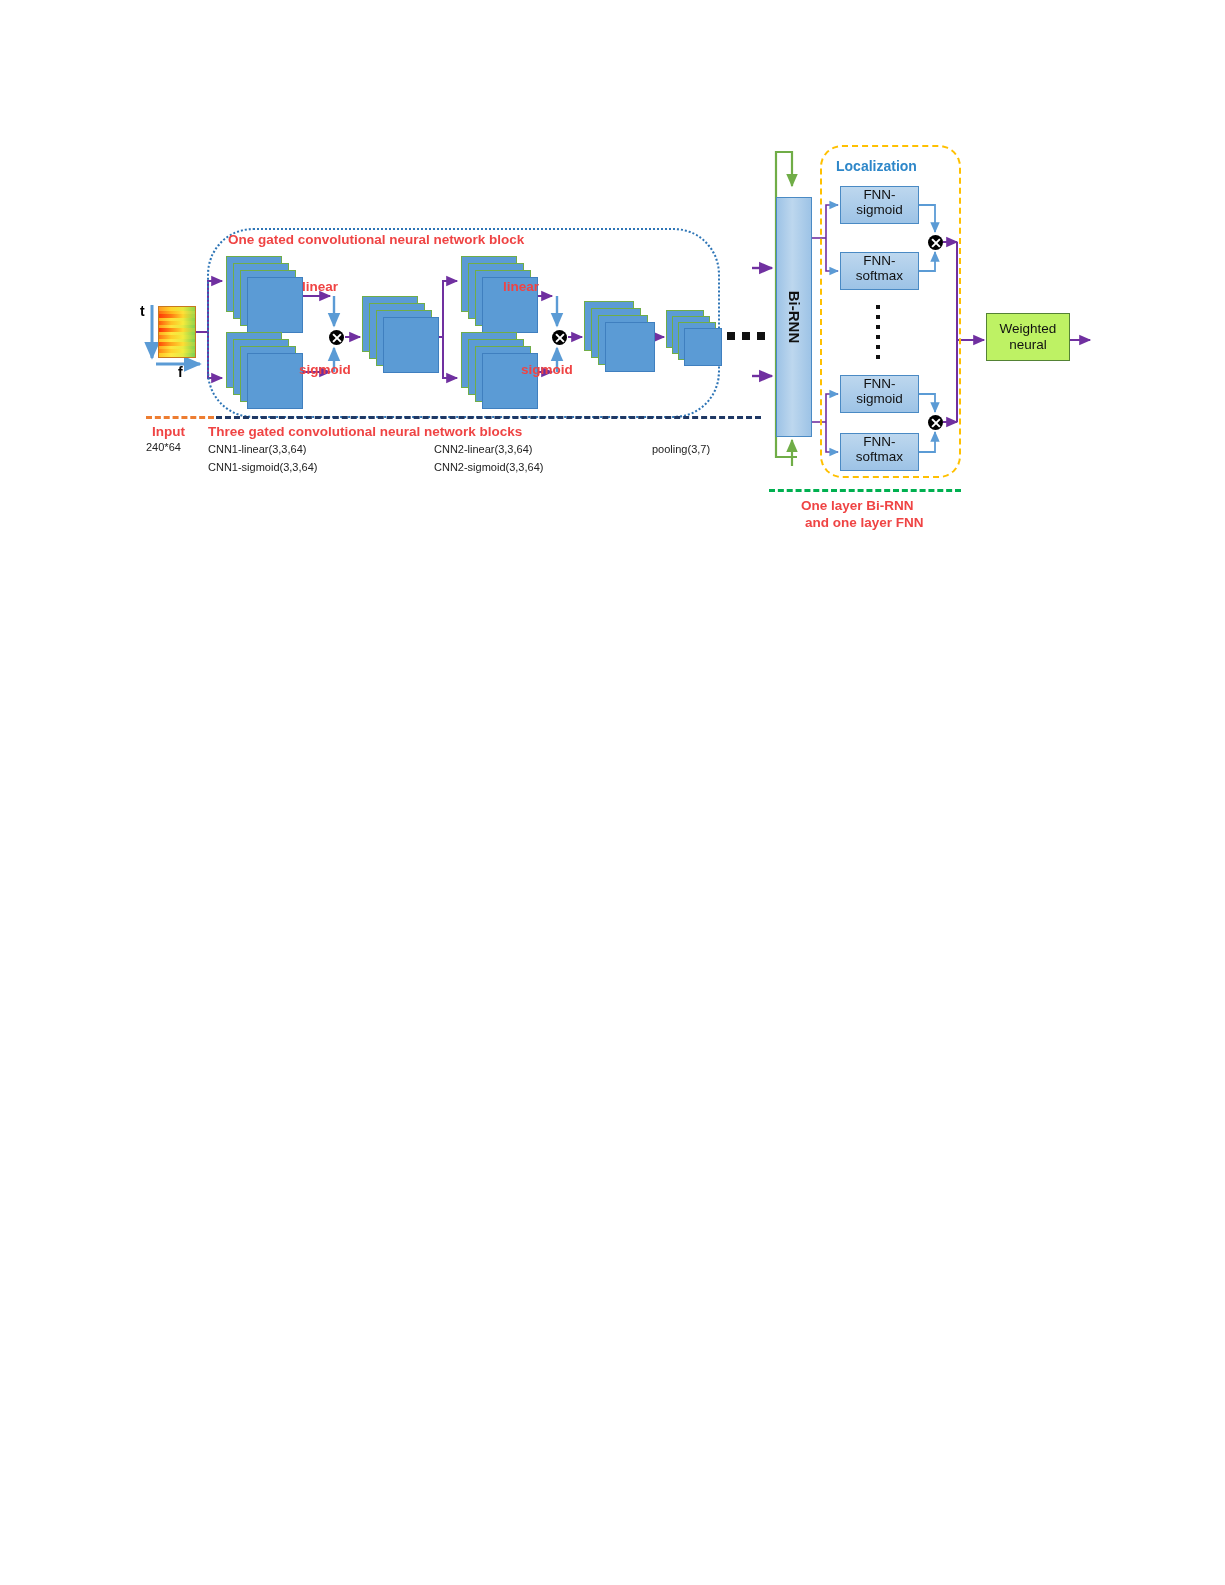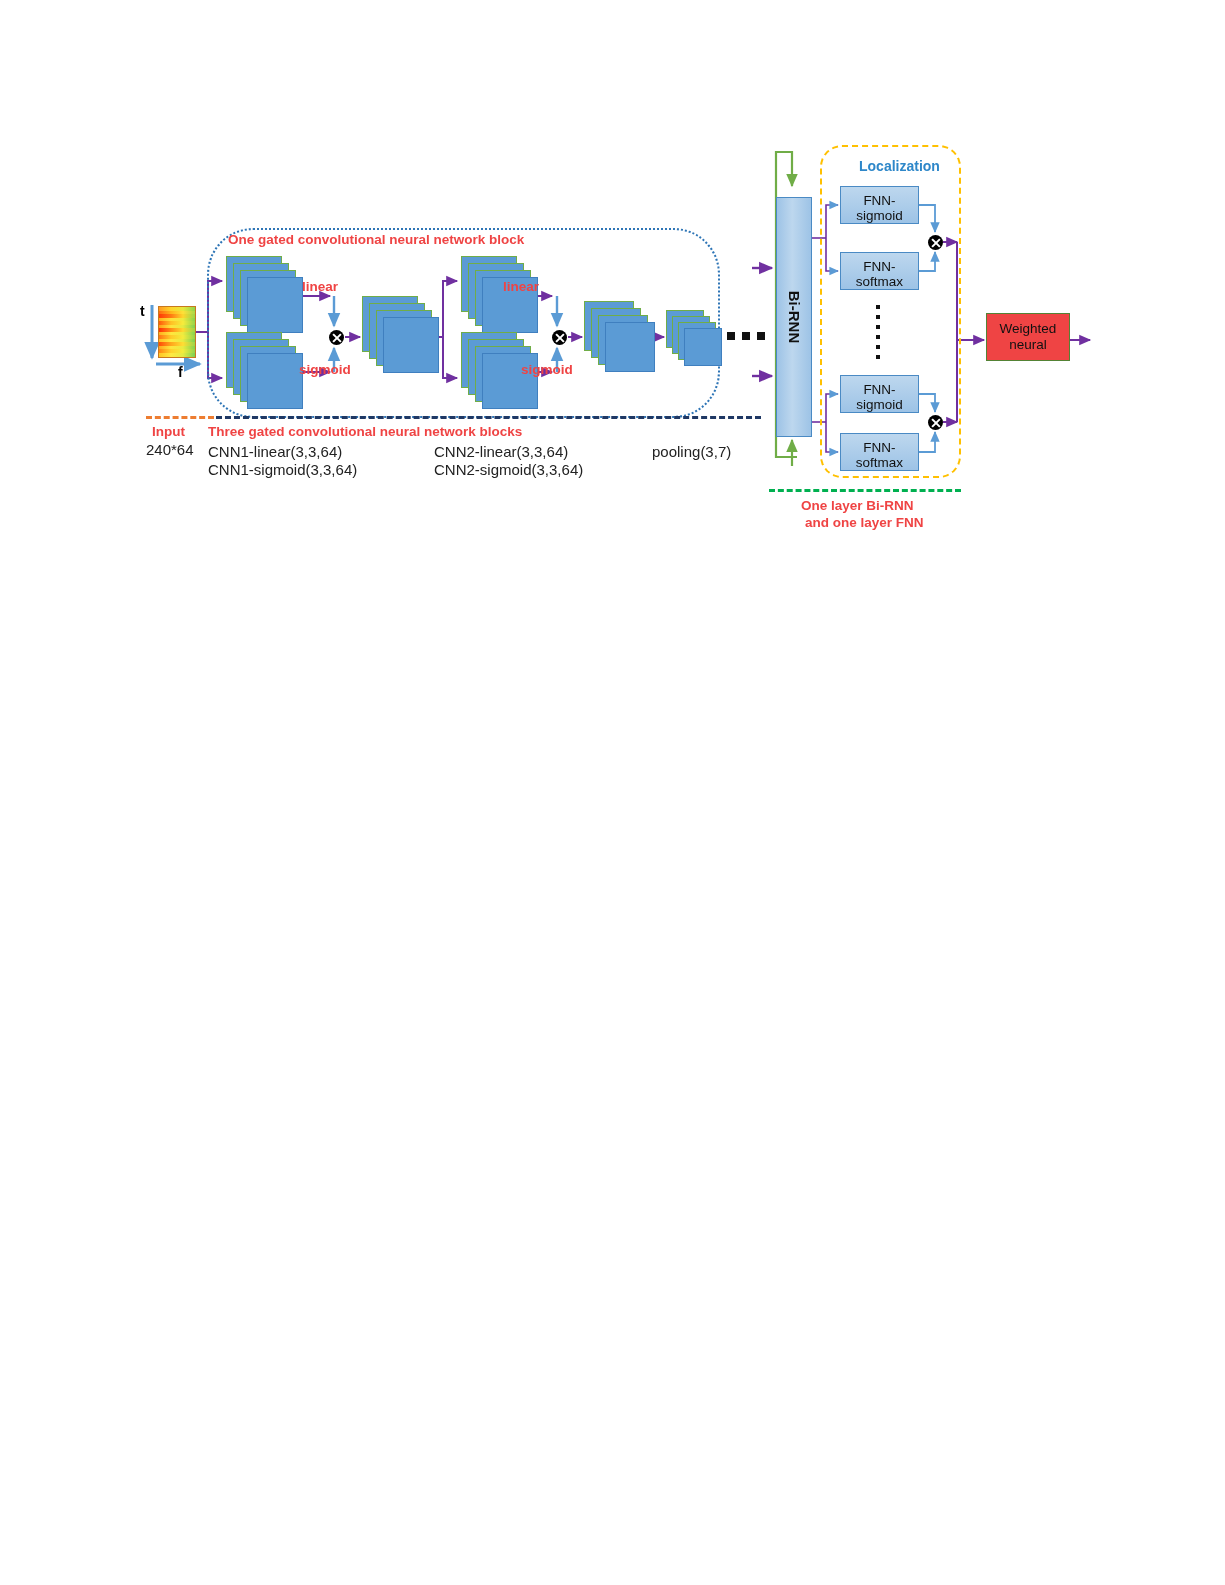--- a/index.html
+++ b/index.html
@@ -3,21 +3,21 @@
 <meta charset="utf-8">
 <style>
   html,body{margin:0;padding:0;background:#ffffff;}
   body{width:1225px;height:1585px;position:relative;
        font-family:"Liberation Sans",sans-serif;color:#000;}
   #canvas{position:absolute;left:0;top:0;width:1225px;height:1585px;overflow:hidden;}
   .lbl{position:absolute;white-space:nowrap;line-height:1.15;}
 
   
   .bold13{font-size:13.5px;font-weight:bold;color:#ef4444;}
-  .plain13{font-size:15px;color:#222;}
+  .plain13{font-size:11px;color:#222;}
   .axlbl{font-size:14px;font-weight:bold;color:#000;}
   .loc-title{font-size:14px;font-weight:bold;color:#2e87c9;}
   .fnn-txt{font-size:13.5px;color:#111;text-align:center;line-height:1.12;}
   .wavg-txt{font-size:13.5px;color:#111;text-align:center;line-height:1.15;}
 
   
   .stack{position:absolute;}
   .sheet{position:absolute;background:#5b9bd5;border:1.6px solid #70ad47;
          box-sizing:border-box;}
   .sheet.front{background:#5b9bd5;border-color:#3f7fbf;}
@@ -25,24 +25,24 @@
   
   .birnn{position:absolute;background:linear-gradient(90deg,#9dc3e6 0%,#bdd7ee 45%,#9dc3e6 100%);
          border:1.4px solid #4a8ac4;box-sizing:border-box;}
   .birnn span{position:absolute;left:50%;top:50%;
       transform:translate(-50%,-50%) rotate(90deg);
       font-size:15px;font-weight:bold;color:#111;white-space:nowrap;}
 
   
   .fnn{position:absolute;background:linear-gradient(180deg,#bdd7ee 0%,#9dc3e6 100%);
        border:1.4px solid #4a8ac4;box-sizing:border-box;
-       display:flex;align-items:flex-end;justify-content:center;}
-
-  
-  .wavg{position:absolute;background:#ef4444;border:1.6px solid #548235;
+       display:flex;align-items:flex-start;justify-content:center;}
+
+  
+  .wavg{position:absolute;background:#bef264;border:1.6px solid #548235;
         box-sizing:border-box;display:flex;align-items:center;justify-content:center;}
 
   
   .loc-box{position:absolute;border:2.2px dashed #ffc000;border-radius:22px;
            box-sizing:border-box;background:transparent;}
 
   
   .oneblock-box{position:absolute;border:2px dotted #2e75b6;border-radius:46px;
            box-sizing:border-box;background:transparent;}
 
@@ -255,21 +255,21 @@
   <div class="lbl plain13" style="left:652px;top:443px;">pooling(3,7)</div>
 
   <div class="lbl bold13" style="left:801px;top:498px;">One layer Bi-RNN</div>
   <div class="lbl bold13" style="left:805px;top:515px;">and one layer FNN</div>
 
   <div class="birnn" style="left:776px;top:197px;width:36px;height:240px;">
     <span>Bi-RNN</span>
   </div>
 
   <div class="loc-box" style="left:820px;top:145px;width:141px;height:333px;"></div>
-  <div class="lbl loc-title" style="left:859px;top:158px;">Localization</div>
+  <div class="lbl loc-title" style="left:836px;top:158px;">Localization</div>
 
   <div class="fnn" style="left:840px;top:186px;width:79px;height:38px;">
     <div class="fnn-txt">
       <span>FNN-</span><br>
       <span>sigmoid</span>
     </div>
   </div>
   <div class="fnn" style="left:840px;top:252px;width:79px;height:38px;">
     <div class="fnn-txt">
       <span>FNN-</span><br>

